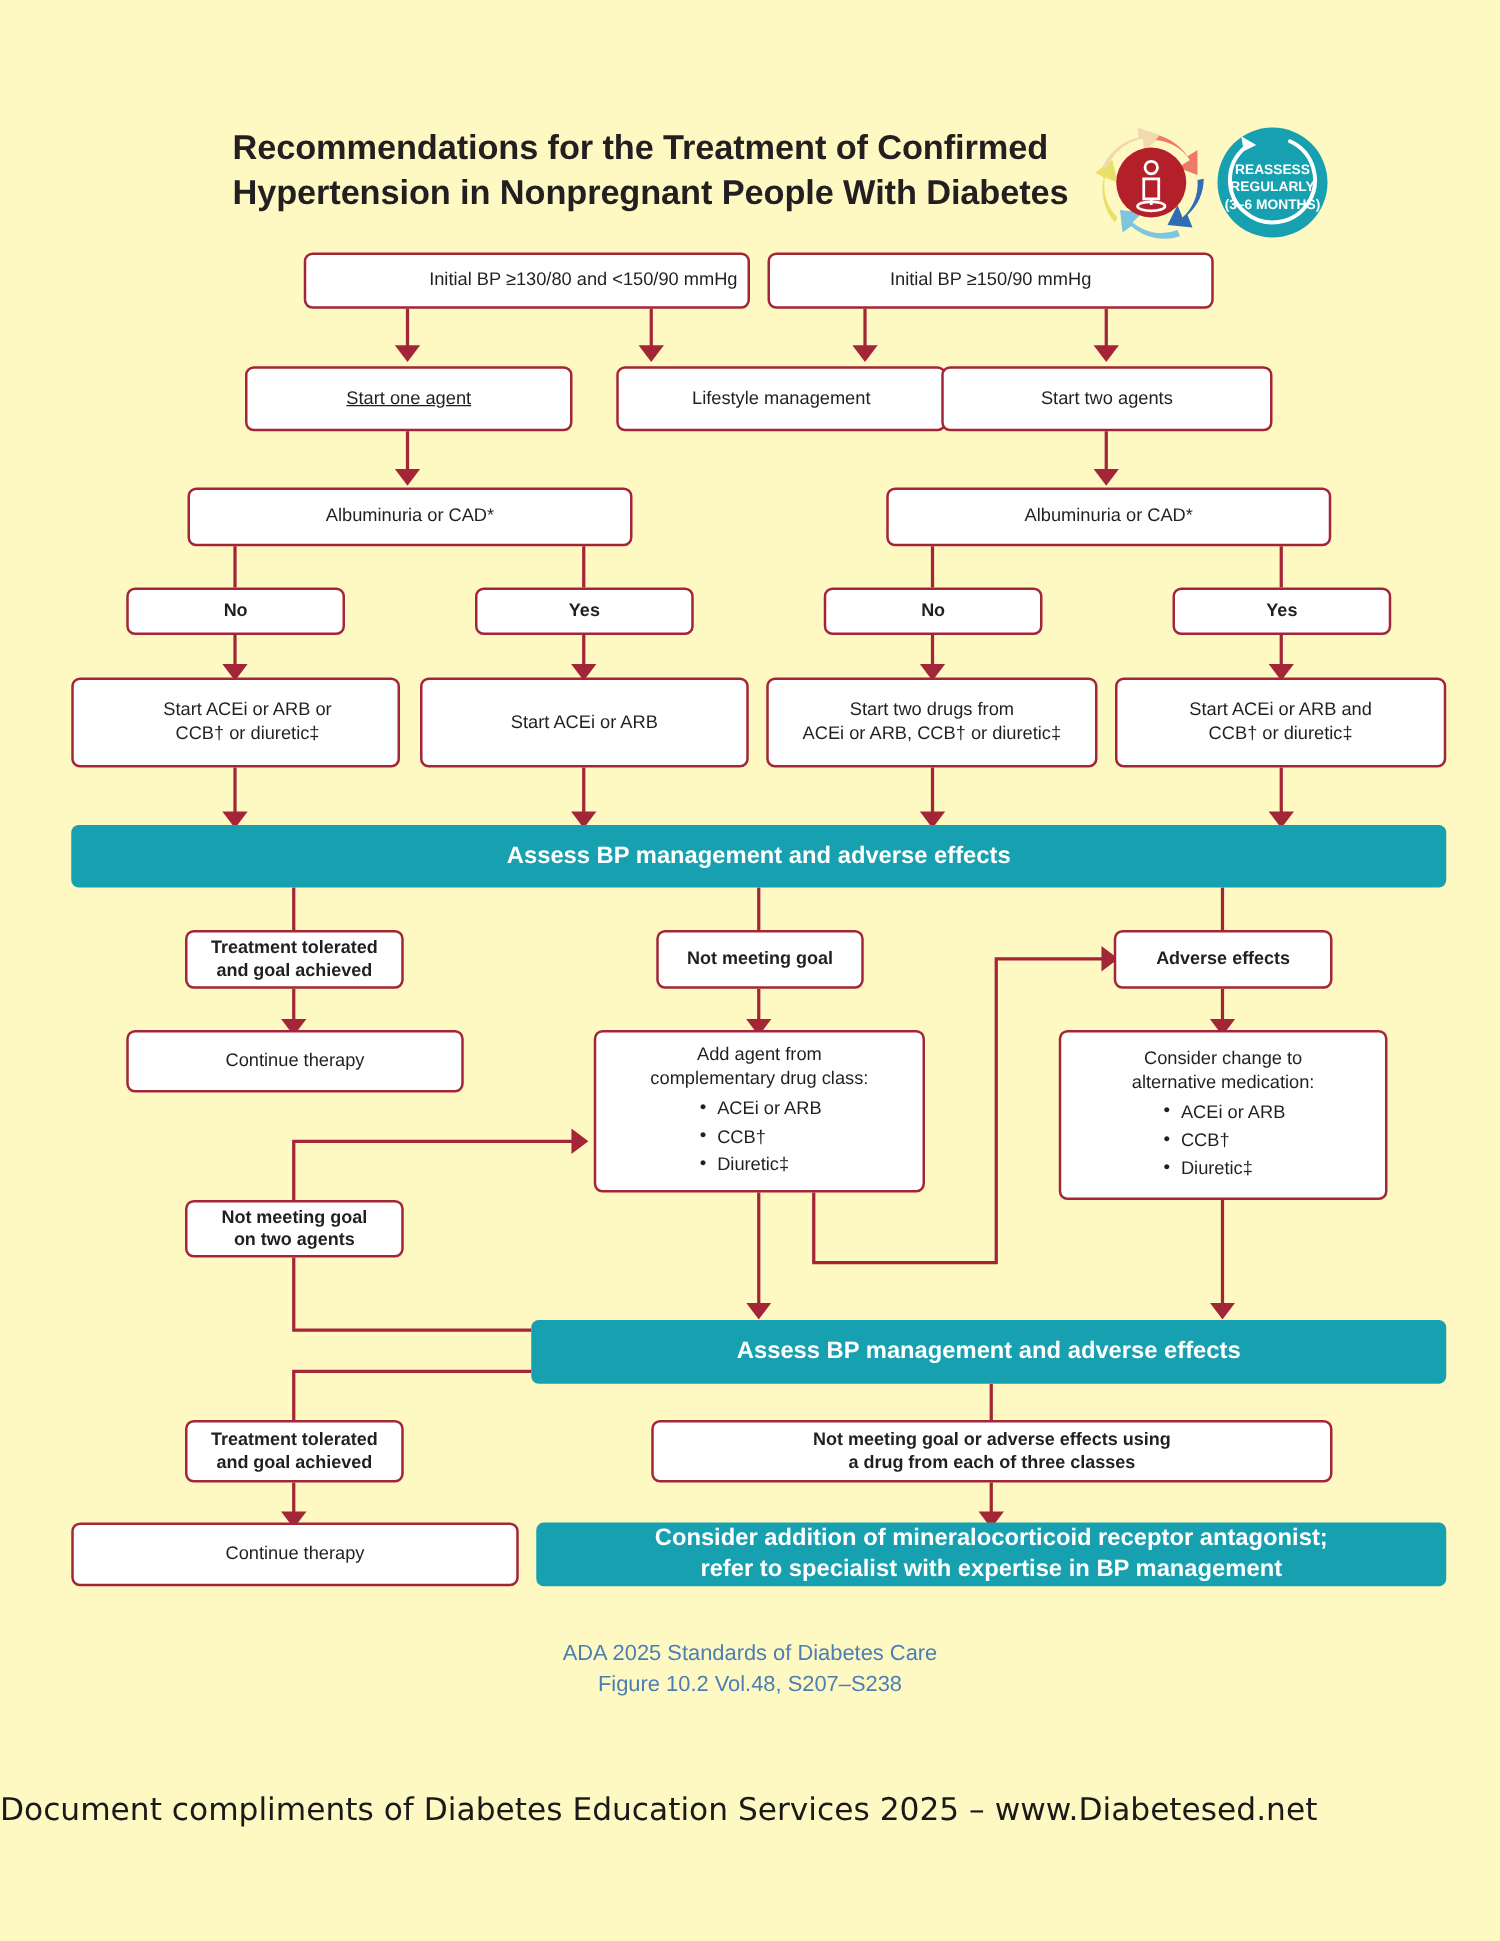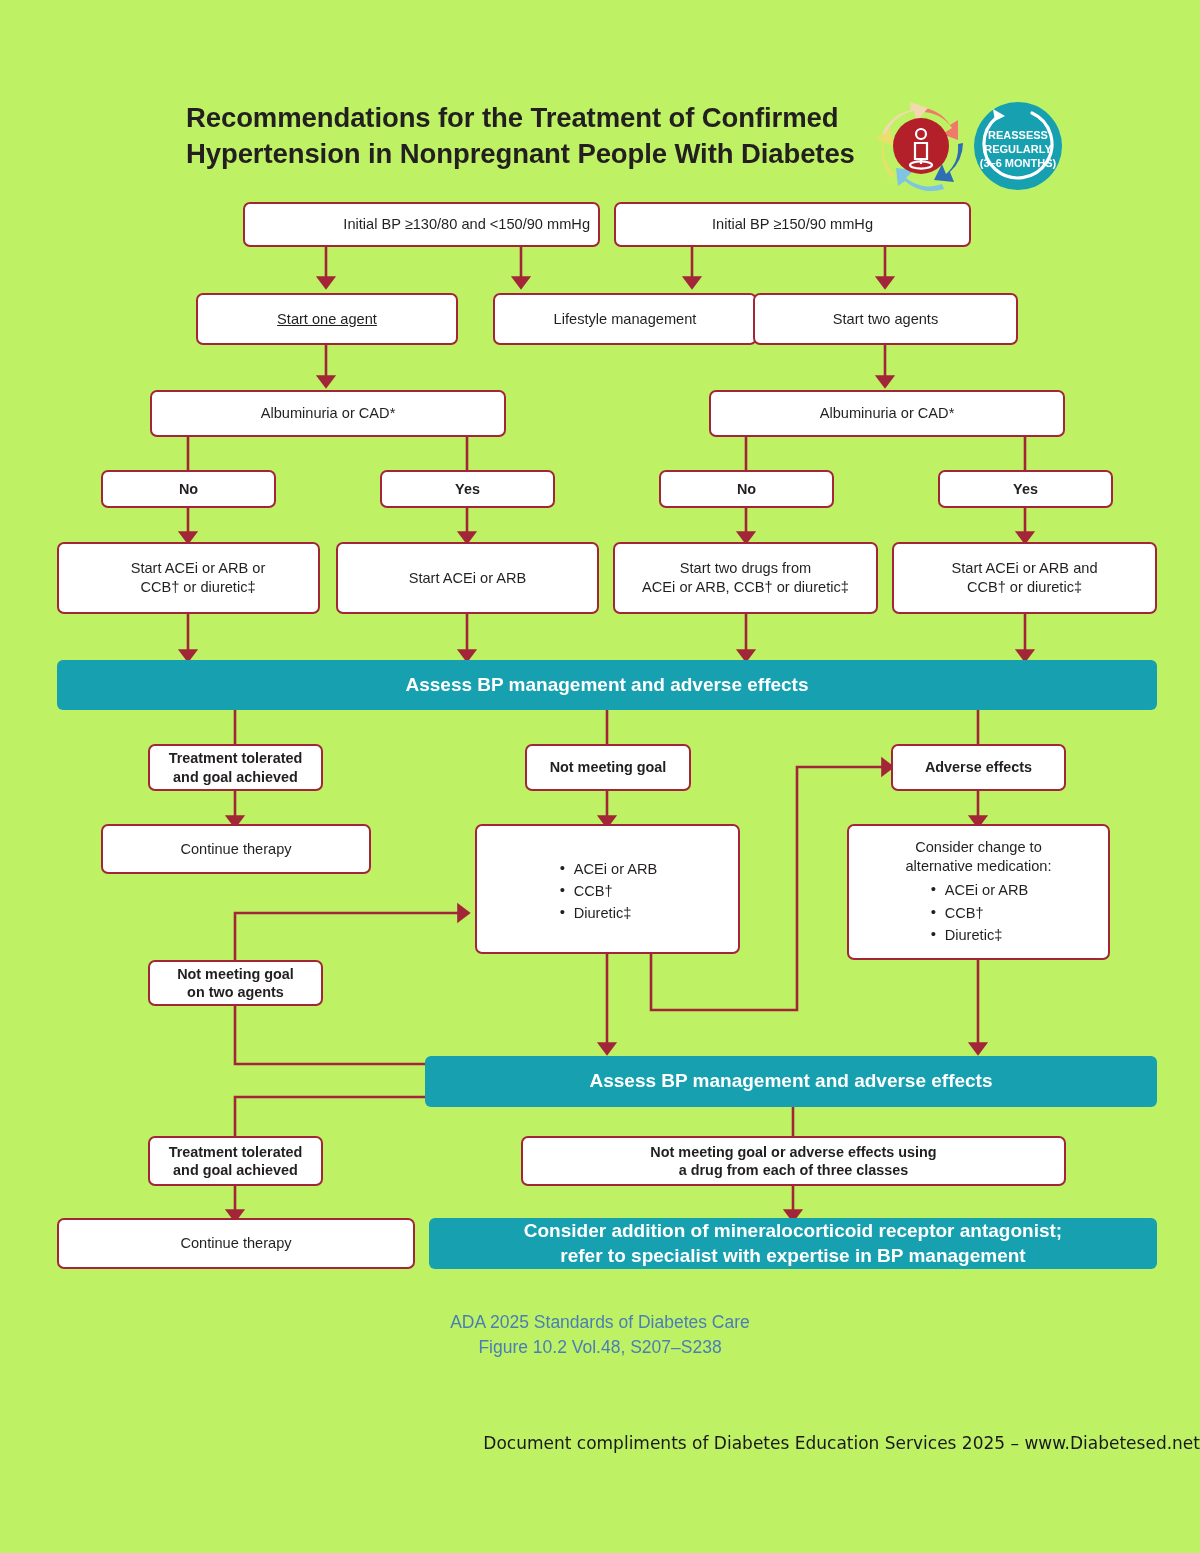--- a/index.html
+++ b/index.html
@@ -9,21 +9,21 @@
     background: #ffffff;
   }
   body {
     font-family: "Liberation Sans", sans-serif;
     color: #1a1a1a;
   }
   #page {
     position: relative;
     width: 1200px;
     height: 1553px;
-    background: #bef264;
+    background: #fef9c3;
     overflow: hidden;
   }
 
   
   #title {
     position: absolute;
     left: 186px;
     top: 100px;
     width: 680px;
     font-size: 27.5px;
@@ -107,23 +107,23 @@
     text-align: center;
     color: #4a7eb5;
     font-size: 17.5px;
     line-height: 1.42;
   }
   #footer {
     position: absolute;
     left: 0;
     top: 1433px;
     width: 1200px;
-    text-align: right;
+    text-align: left;
     color: #1a1a1a;
-    font-size: 17px;
+    font-size: 25px;
     font-family: "DejaVu Sans", sans-serif;
   }
 </style>
 </head>
 <body>
 
 <div id="page">
 
   <div id="title">
     <span>Recommendations for the Treatment of Confirmed</span><br>
@@ -300,20 +300,22 @@
   <div class="node bold" style="left:891px; top:744px; width:175px; height:47px;">
     <span>Adverse effects</span>
   </div>
 
   <div class="node" style="left:101px; top:824px; width:270px; height:50px;">
     <span>Continue therapy</span>
   </div>
 
   <div class="node" style="left:475px; top:824px; width:265px; height:130px;">
     <div class="inner">
+      <span class="lead" style="white-space:pre-line;">Add agent from
+complementary drug class:</span>
       <ul class="bullets">
         <li>ACEi or ARB</li>
         <li>CCB†</li>
         <li>Diuretic‡</li>
       </ul>
     </div>
   </div>
 
   <div class="node" style="left:847px; top:824px; width:263px; height:136px;">
     <div class="inner">

